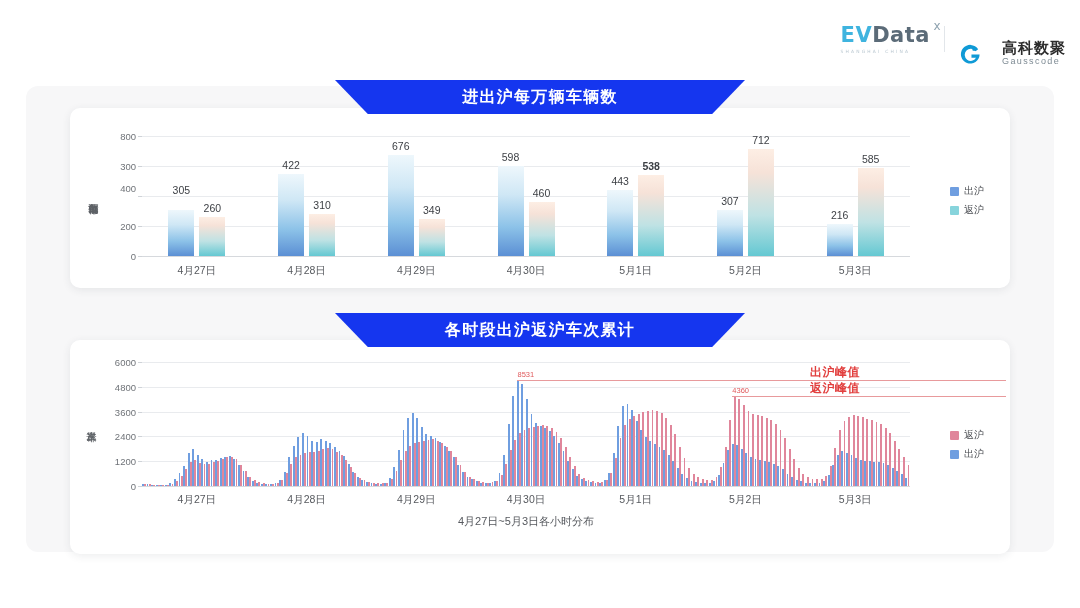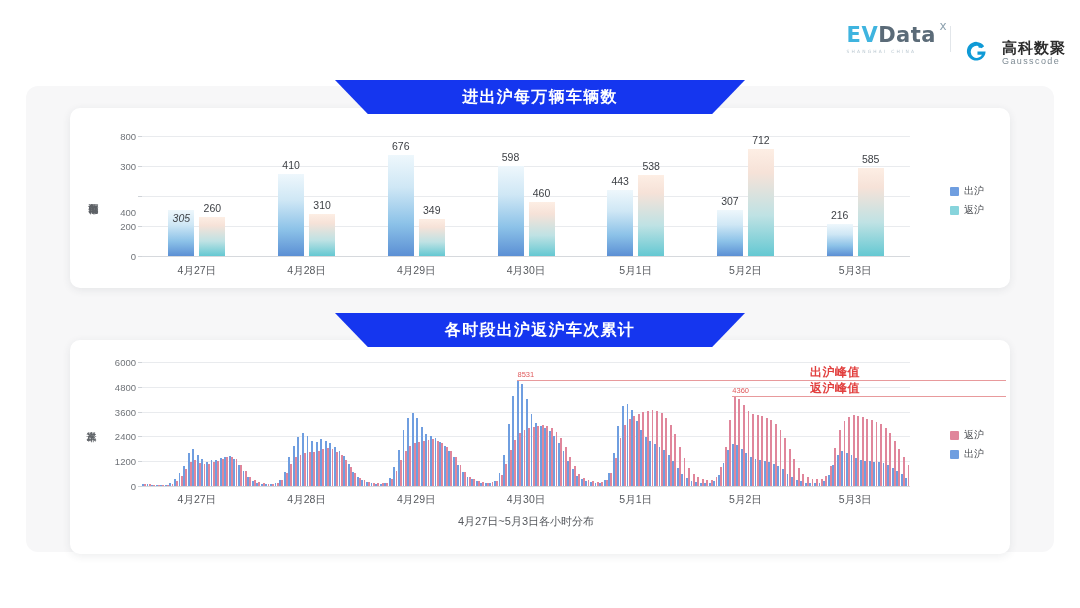--- a/index.html
+++ b/index.html
@@ -23,21 +23,21 @@
   }
   .logo-evdata .word .ev{color:#3fb4df;}
   .logo-evdata .word .sup{
     position:absolute;top:-5px;right:-11px;font-size:12px;color:#8fa3b0;font-weight:400;
   }
   .logo-evdata .sub{
     font-size:4.4px;letter-spacing:2.2px;color:#b9c7d0;margin-top:3px;
     font-family:"DejaVu Sans",sans-serif;
   }
   .logo-divider{width:1px;height:26px;background:#e2e6ea;}
-  .logo-gauss{display:flex;align-items:flex-start;gap:14px;margin-top:28px;}
+  .logo-gauss{display:flex;align-items:flex-end;gap:20px;margin-top:28px;}
   .logo-gauss .mark{width:23px;height:23px;flex:0 0 auto;}
   .logo-gauss .txt{display:flex;flex-direction:column;line-height:1;}
   .logo-gauss .cn{font-size:15px;font-weight:bold;color:#2b2b2b;letter-spacing:1px;}
   .logo-gauss .en{font-size:9px;color:#7d8a93;letter-spacing:1.4px;margin-top:2px;}
 
   
   .panel{
     position:absolute;left:26px;top:86px;width:1028px;height:466px;
     background:#f7f7f8;border-radius:12px;
   }
@@ -144,54 +144,54 @@
 <div class="ribbon" id="ribbon1">进出沪每万辆车辆数</div>
 <div class="card" id="card1">
   <div class="plot" id="plot1" style="left: 72px; top: 28px; width: 768px; height: 120px;">
       <div class="gridline" style="top: 120px;"></div>
       <div class="ytick" style="top: 120px;">0</div>
       <div class="ytick-mark" style="top: 120px;"></div>
       <div class="gridline" style="top: 90px;"></div>
       <div class="ytick" style="top: 90px;">200</div>
       <div class="ytick-mark" style="top: 90px;"></div>
       <div class="gridline" style="top: 60px;"></div>
-      <div class="ytick" style="top: 76px;">400</div>
+      <div class="ytick" style="top: 52px;">400</div>
       <div class="ytick-mark" style="top: 60px;"></div>
       <div class="gridline" style="top: 30px;"></div>
       <div class="ytick" style="top: 30px;">300</div>
       <div class="ytick-mark" style="top: 30px;"></div>
       <div class="gridline" style="top: 0px;"></div>
       <div class="ytick" style="top: 0px;">800</div>
       <div class="ytick-mark" style="top: 0px;"></div>
       <div class="axis-x" style="top: 120px;"></div>
       <div class="ylabel" style="left: -56px; top: -4px; height: 128px; display: flex; align-items: center; justify-content: center;">每万辆出行车辆数</div>
       <div class="bar1 bar-out" style="left: 26.3571px; height: 45.75px;"></div>
-      <div class="barval" style="left: 39.3571px; top: 76px; font-style: italic;">305</div>
+      <div class="barval" style="left: 39.3571px; top: 48px;">305</div>
       <div class="bar1 bar-ret" style="left: 57.3571px; height: 39px;"></div>
       <div class="barval" style="left: 70.3571px; top: 66px;">260</div>
       <div class="xcat" style="left: 54.8571px; top: 128px;">4月27日</div>
       <div class="bar1 bar-out" style="left: 136.071px; height: 82.35px;"></div>
-      <div class="barval" style="left: 149.071px; top: 22.65px;">410</div>
+      <div class="barval" style="left: 149.071px; top: 22.65px;">422</div>
       <div class="bar1 bar-ret" style="left: 167.071px; height: 42px;"></div>
       <div class="barval" style="left: 180.071px; top: 63px;">310</div>
       <div class="xcat" style="left: 164.571px; top: 128px;">4月28日</div>
       <div class="bar1 bar-out" style="left: 245.786px; height: 101.4px;"></div>
       <div class="barval" style="left: 258.786px; top: 3.6px;">676</div>
       <div class="bar1 bar-ret" style="left: 276.786px; height: 37.35px;"></div>
       <div class="barval" style="left: 289.786px; top: 67.65px;">349</div>
       <div class="xcat" style="left: 274.286px; top: 128px;">4月29日</div>
       <div class="bar1 bar-out" style="left: 355.5px; height: 89.7px;"></div>
       <div class="barval" style="left: 368.5px; top: 15.3px;">598</div>
       <div class="bar1 bar-ret" style="left: 386.5px; height: 54px;"></div>
       <div class="barval" style="left: 399.5px; top: 51px;">460</div>
       <div class="xcat" style="left: 384px; top: 128px;">4月30日</div>
       <div class="bar1 bar-out" style="left: 465.214px; height: 66.45px;"></div>
       <div class="barval" style="left: 478.214px; top: 38.55px;">443</div>
       <div class="bar1 bar-ret" style="left: 496.214px; height: 80.7px;"></div>
-      <div class="barval" style="left: 509.214px; top: 24.3px;">538</div>
+      <div class="barval" style="left: 509.214px; top: 24.3px; font-weight: bold;">538</div>
       <div class="xcat" style="left: 493.714px; top: 128px;">5月1日</div>
       <div class="bar1 bar-out" style="left: 574.929px; height: 46.05px;"></div>
       <div class="barval" style="left: 587.929px; top: 58.95px;">307</div>
       <div class="bar1 bar-ret" style="left: 605.929px; height: 106.8px;"></div>
       <div class="barval" style="left: 618.929px; top: -1.8px;">712</div>
       <div class="xcat" style="left: 603.429px; top: 128px;">5月2日</div>
       <div class="bar1 bar-out" style="left: 684.643px; height: 32.4px;"></div>
       <div class="barval" style="left: 697.643px; top: 72.6px;">216</div>
       <div class="bar1 bar-ret" style="left: 715.643px; height: 87.75px;"></div>
       <div class="barval" style="left: 728.643px; top: 17.25px;">585</div>

